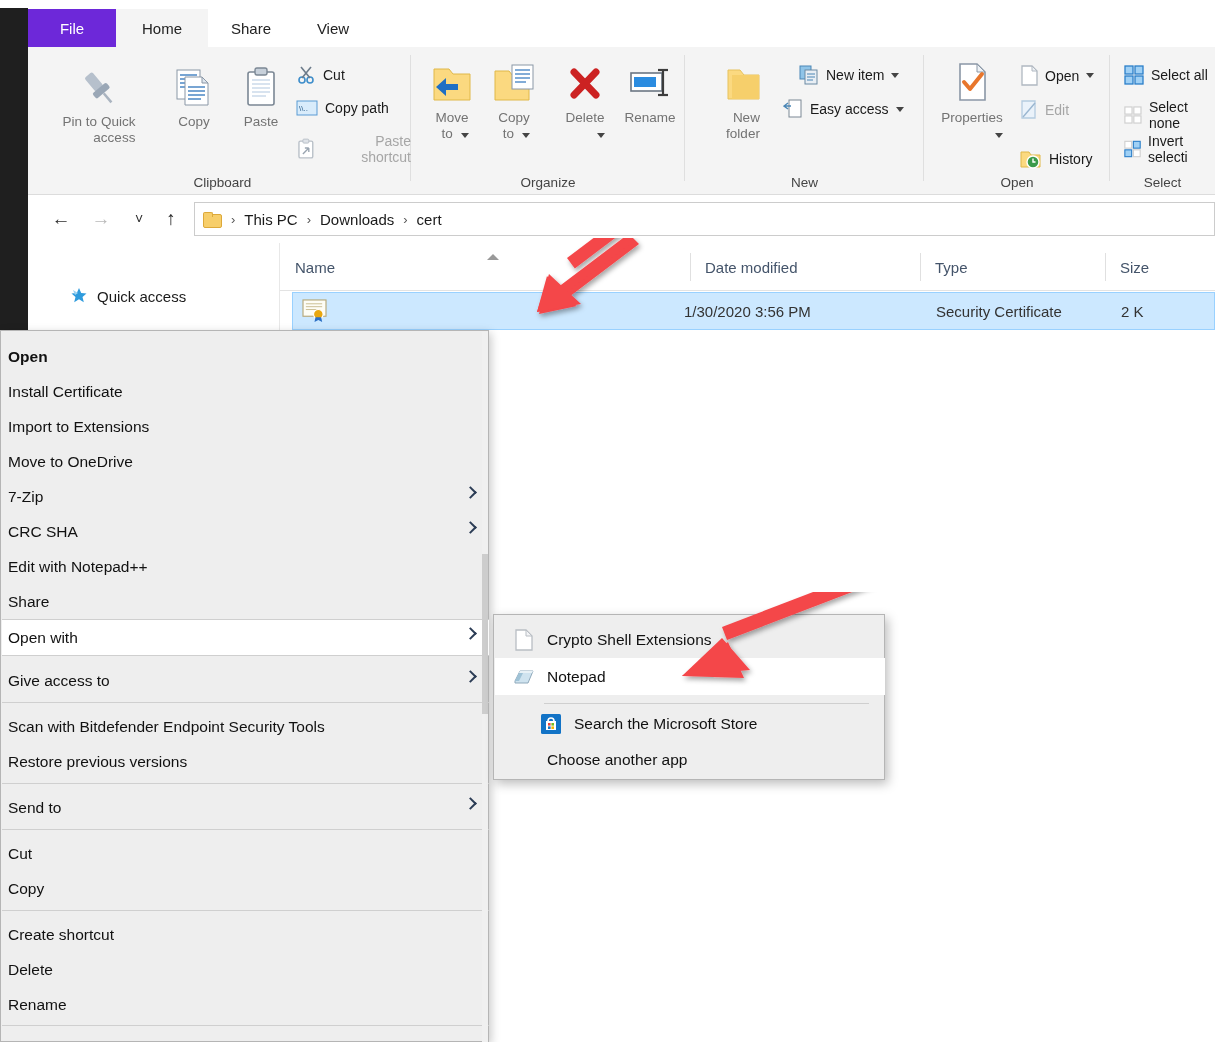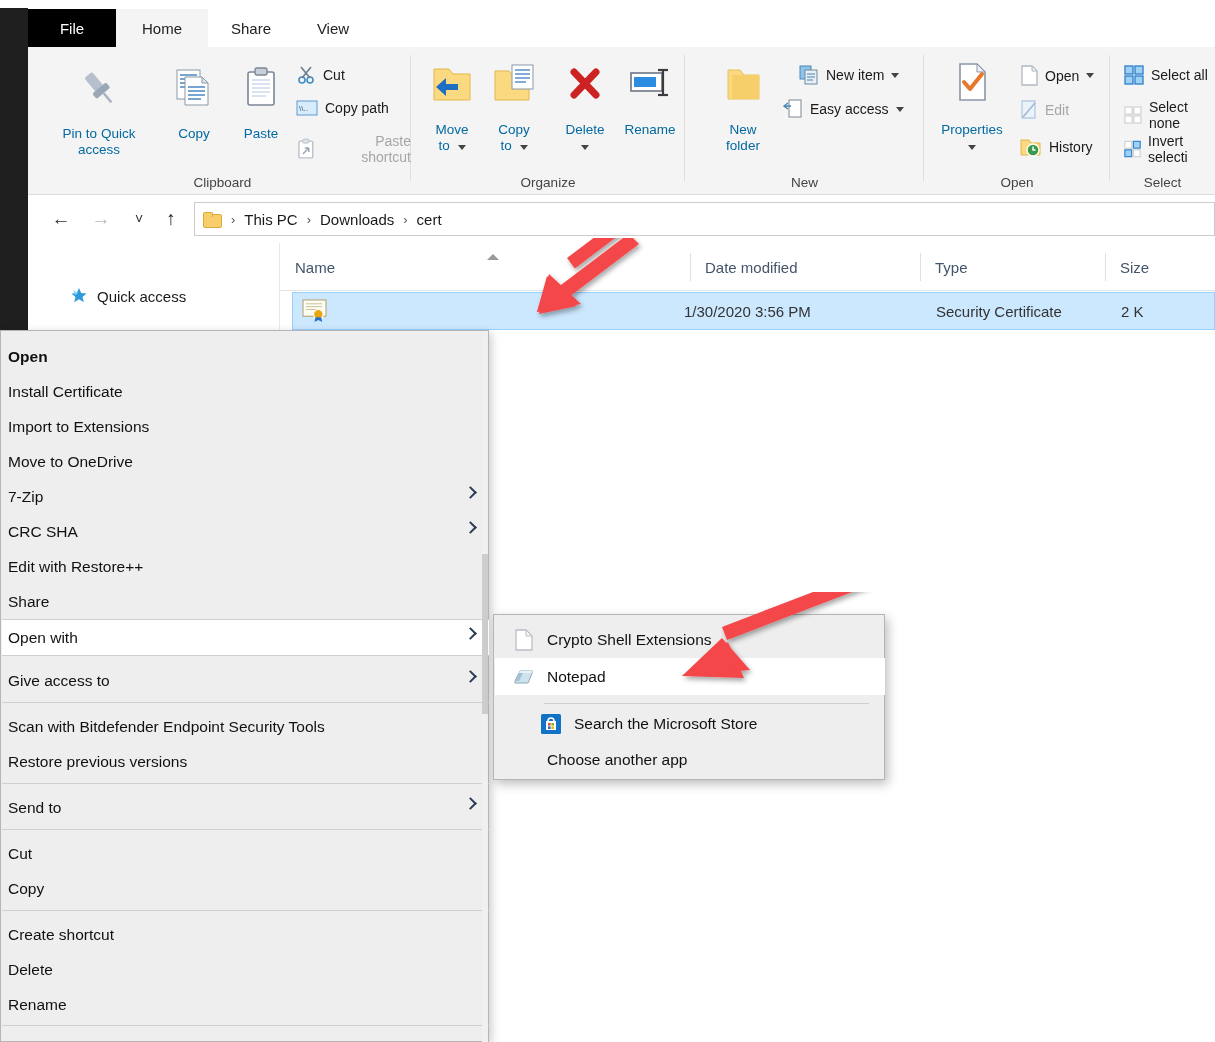--- a/index.html
+++ b/index.html
@@ -36,21 +36,21 @@
   
   .tabstrip {
     position: absolute; left: 28px; top: 9px; width: 1187px; height: 38px;
     background: #ffffff;
   }
   .tab {
     position: absolute; top: 0; height: 38px;
     display: flex; align-items: center; justify-content: center;
     font-size: 15px; color: #222; cursor: default;
   }
-  .tab.file { left: 0; width: 88px; background: #000000; color: #fff; }
+  .tab.file { left: 0; width: 88px; background: #6d28d9; color: #fff; }
   .tab.home { left: 88px; width: 92px; background: #f4f4f4; }
   .tab.share { left: 180px; width: 86px; background: #fff; }
   .tab.view  { left: 266px; width: 78px; background: #fff; }
 
   
   .ribbon {
     position: absolute; left: 28px; top: 47px; width: 1187px; height: 148px;
     background: #f4f4f4; border-bottom: 1px solid #dcdcdc;
   }
   .rgroup { position: absolute; top: 0; height: 148px; }
@@ -60,22 +60,22 @@
   }
   .rgroup .gsep {
     position: absolute; top: 8px; right: 0; width: 1px; height: 126px;
     background: #dfdfdf;
   }
   .rbtn {
     position: absolute; display: flex; flex-direction: column; align-items: center;
     cursor: default;
   }
   .rbtn .rlabel {
-    font-size: 13.5px; color: #0369a1; text-align: center; line-height: 16px;
-    margin-top: 15px;
+    font-size: 13.5px; color: #737373; text-align: right; line-height: 16px;
+    margin-top: 3px;
   }
   .rsmall {
     position: absolute; display: flex; align-items: center; gap: 7px;
     font-size: 14px; color: #1a1a1a; cursor: default;
   }
   .rsmall.dim { color: #a6a6a6; text-align: right; }
   .caret-dn {
     width: 0; height: 0; border-left: 4px solid transparent;
     border-right: 4px solid transparent; border-top: 5px solid #444;
     display: inline-block;
@@ -454,21 +454,21 @@
       </div>
 
       <div class="rsmall dim" style="left:96px;top:52px;">
         <svg width="18" height="21" viewBox="0 0 18 21">
           <path d="M2 2 h13 v17 h-13 z" fill="#eaf2fa" stroke="#b4cbe0" stroke-width="1.3"></path>
           <line x1="3" y1="18" x2="15" y2="4" stroke="#9ab6d0" stroke-width="1.4"></line>
         </svg>
         <span>Edit</span>
       </div>
 
-      <div class="rsmall" style="left:96px;top:90px;">
+      <div class="rsmall" style="left:96px;top:102px;">
         <svg width="22" height="20" viewBox="0 0 22 20">
           <path d="M1 3 h8 l2 3 h9 v12 h-19 z" fill="#fbd980" stroke="#e0b849"></path>
           <circle cx="13" cy="13" r="6" fill="#3a9a4a" stroke="#fff" stroke-width="1.4"></circle>
           <path d="M13 9.5 v3.5 h2.5" fill="none" stroke="#fff" stroke-width="1.4"></path>
         </svg>
         <span>History</span>
       </div>
     </div>
 
     <div class="rgroup" style="left:1082px;width:105px;">
@@ -599,21 +599,21 @@
     </div>
     <div class="ctxitem" style="top:148px;">
       <span class="ctxlabel">7-Zip</span>
       <span class="submark"></span>
     </div>
     <div class="ctxitem" style="top:183px;">
       <span class="ctxlabel">CRC SHA</span>
       <span class="submark"></span>
     </div>
     <div class="ctxitem" style="top:218px;">
-      <span class="ctxlabel">Edit with Restore++</span>
+      <span class="ctxlabel">Edit with Notepad++</span>
     </div>
     <div class="ctxitem" style="top:253px;">
       <span class="ctxlabel">Share</span>
     </div>
 
     <div class="ctxsep" style="top:288px;"></div>
     <div class="ctxitem hl" style="top:289px;">
       <span class="ctxlabel">Open with</span>
       <span class="submark"></span>
     </div>

